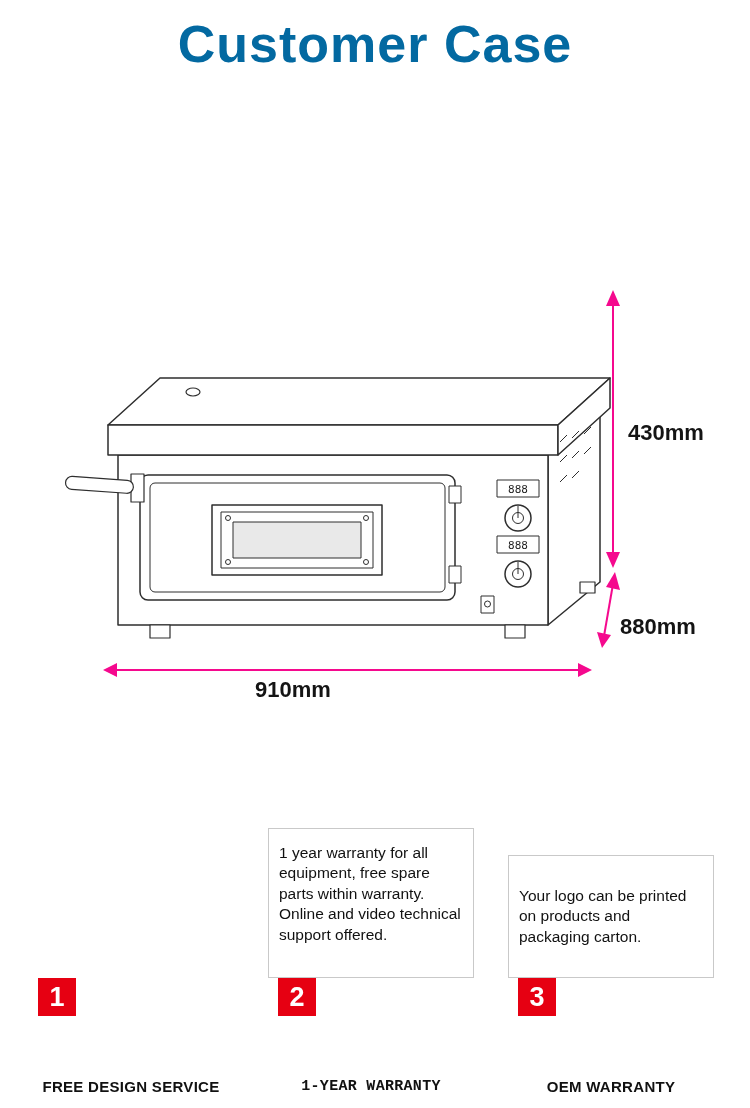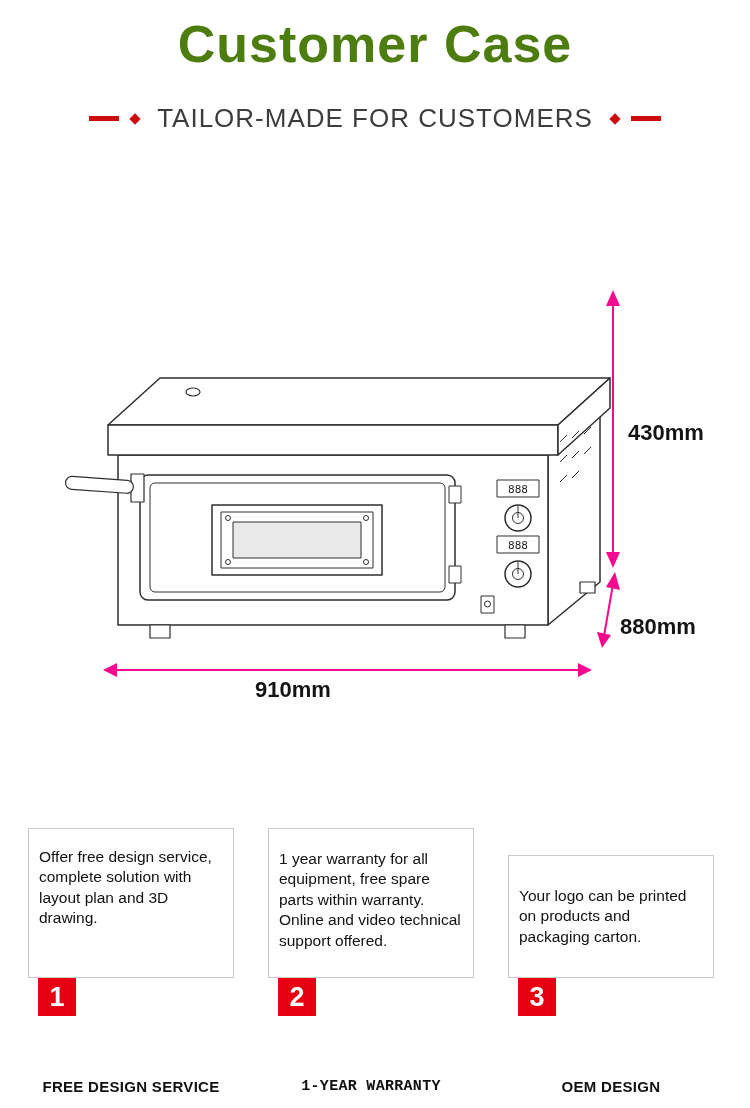--- a/index.html
+++ b/index.html
@@ -14,21 +14,21 @@
     margin: 0 auto;
   }
   .page-title {
     position: absolute;
     top: 16px;
     left: 0;
     width: 100%;
     text-align: center;
     font-size: 52px;
     font-weight: bold;
-    color: #4d7c0f;
+    color: #0369a1;
     letter-spacing: 1px;
     line-height: 1.1;
   }
   .subtitle-row {
     position: absolute;
     top: 103px;
     left: 0;
     width: 100%;
     display: flex;
     align-items: center;
@@ -63,21 +63,21 @@
     width: 750px;
     height: 450px;
   }
   .info-card {
     position: absolute;
     background: #ffffff;
     border: 1px solid #c9c9c9;
     padding: 18px 10px 10px 10px;
   }
   .card-1 { left: 28px;  top: 828px; width: 206px; height: 150px; }
-  .card-2 { left: 268px; top: 828px; width: 206px; height: 150px; padding-top: 20px; }
+  .card-2 { left: 268px; top: 828px; width: 206px; height: 150px; padding-top: 14px; }
   .card-3 { left: 508px; top: 855px; width: 206px; height: 123px; padding-top: 30px; }
   .card-text {
     font-size: 15.5px;
     line-height: 1.32;
     color: #111111;
     white-space: pre-line;
   }
   .number-badge {
     position: absolute;
     width: 38px;
@@ -107,27 +107,20 @@
   .label-2 { left: 268px; width: 206px; font-family: Liberation Mono, monospace; }
   .label-3 { left: 508px; width: 206px; }
 </style>
 </head>
 <body>
 
 <div class="page">
 
   <h1 class="page-title">Customer Case</h1>
 
-  <div class="subtitle-row">
-    <span class="subtitle-bar"></span>
-    <span class="subtitle-dot"></span>
-    <span class="subtitle-text">TAILOR-MADE FOR CUSTOMERS</span>
-    <span class="subtitle-dot"></span>
-    <span class="subtitle-bar"></span>
-  </div>
 
   <svg class="diagram-svg" viewBox="0 0 750 450">
 
     <g stroke="#2e2e2e" fill="#ffffff" stroke-width="1.5" stroke-linejoin="round">
 
       <polygon points="548,185 600,140 600,312 548,355"></polygon>
 
       <rect x="118" y="185" width="430" height="170"></rect>
 
       <polygon points="108,155 160,108 610,108 558,155"></polygon>
@@ -213,32 +206,28 @@
       </g>
     </g>
 
     <g font-weight="bold" font-size="22" fill="#141414">
       <text x="628" y="170">430mm</text>
       <text x="620" y="364">880mm</text>
       <text x="255" y="427">910mm</text>
     </g>
   </svg>
 
-  <div class="info-card card-1">
-    <div class="card-text">Offer free design service,
-complete solution with layout plan and 3D drawing.</div>
-  </div>
   <div class="info-card card-2">
     <div class="card-text">1 year warranty for all equipment, free spare parts within warranty. Online and video technical support offered.</div>
   </div>
   <div class="info-card card-3">
     <div class="card-text">Your logo can be printed on products and packaging carton.</div>
   </div>
 
   <div class="number-badge badge-1">1</div>
   <div class="number-badge badge-2">2</div>
   <div class="number-badge badge-3">3</div>
 
   <div class="card-label label-1">FREE DESIGN SERVICE</div>
   <div class="card-label label-2">1-YEAR WARRANTY</div>
-  <div class="card-label label-3">OEM DESIGN</div>
+  <div class="card-label label-3">OEM WARRANTY</div>
 
 </div>
 
 </body></html>

